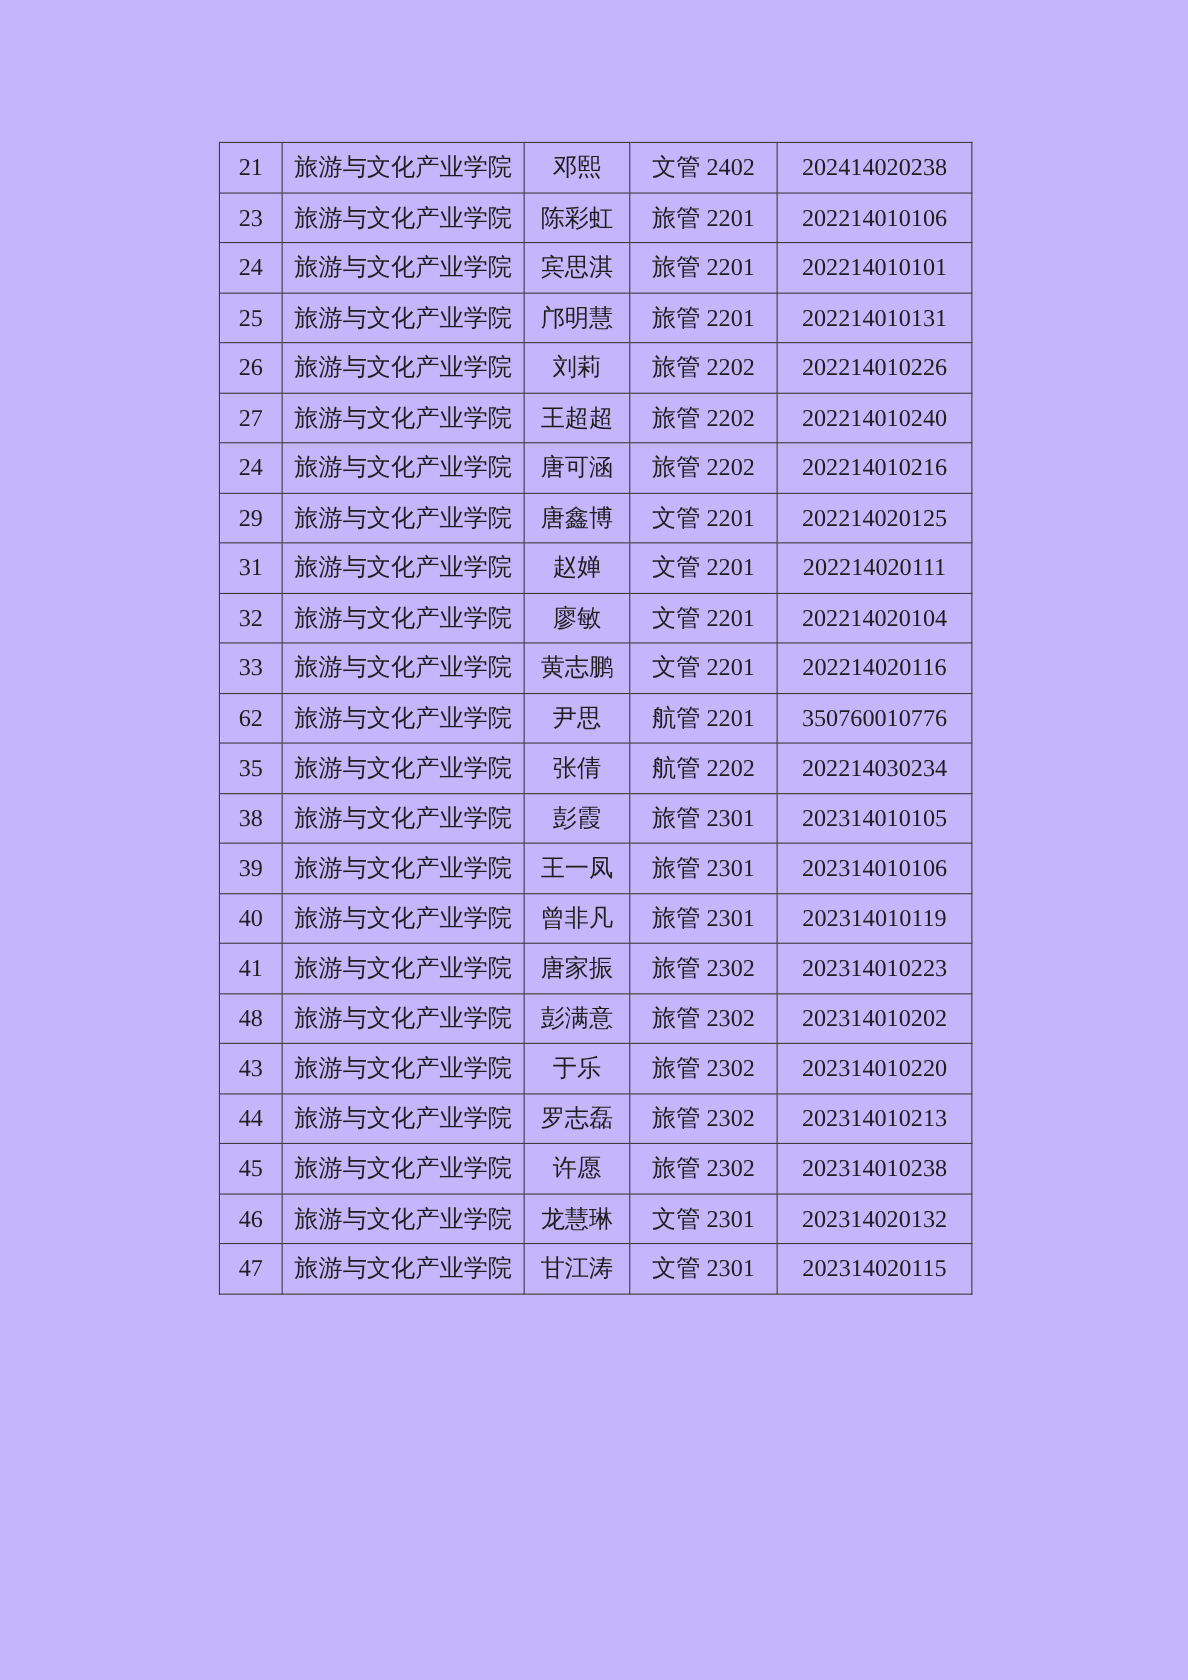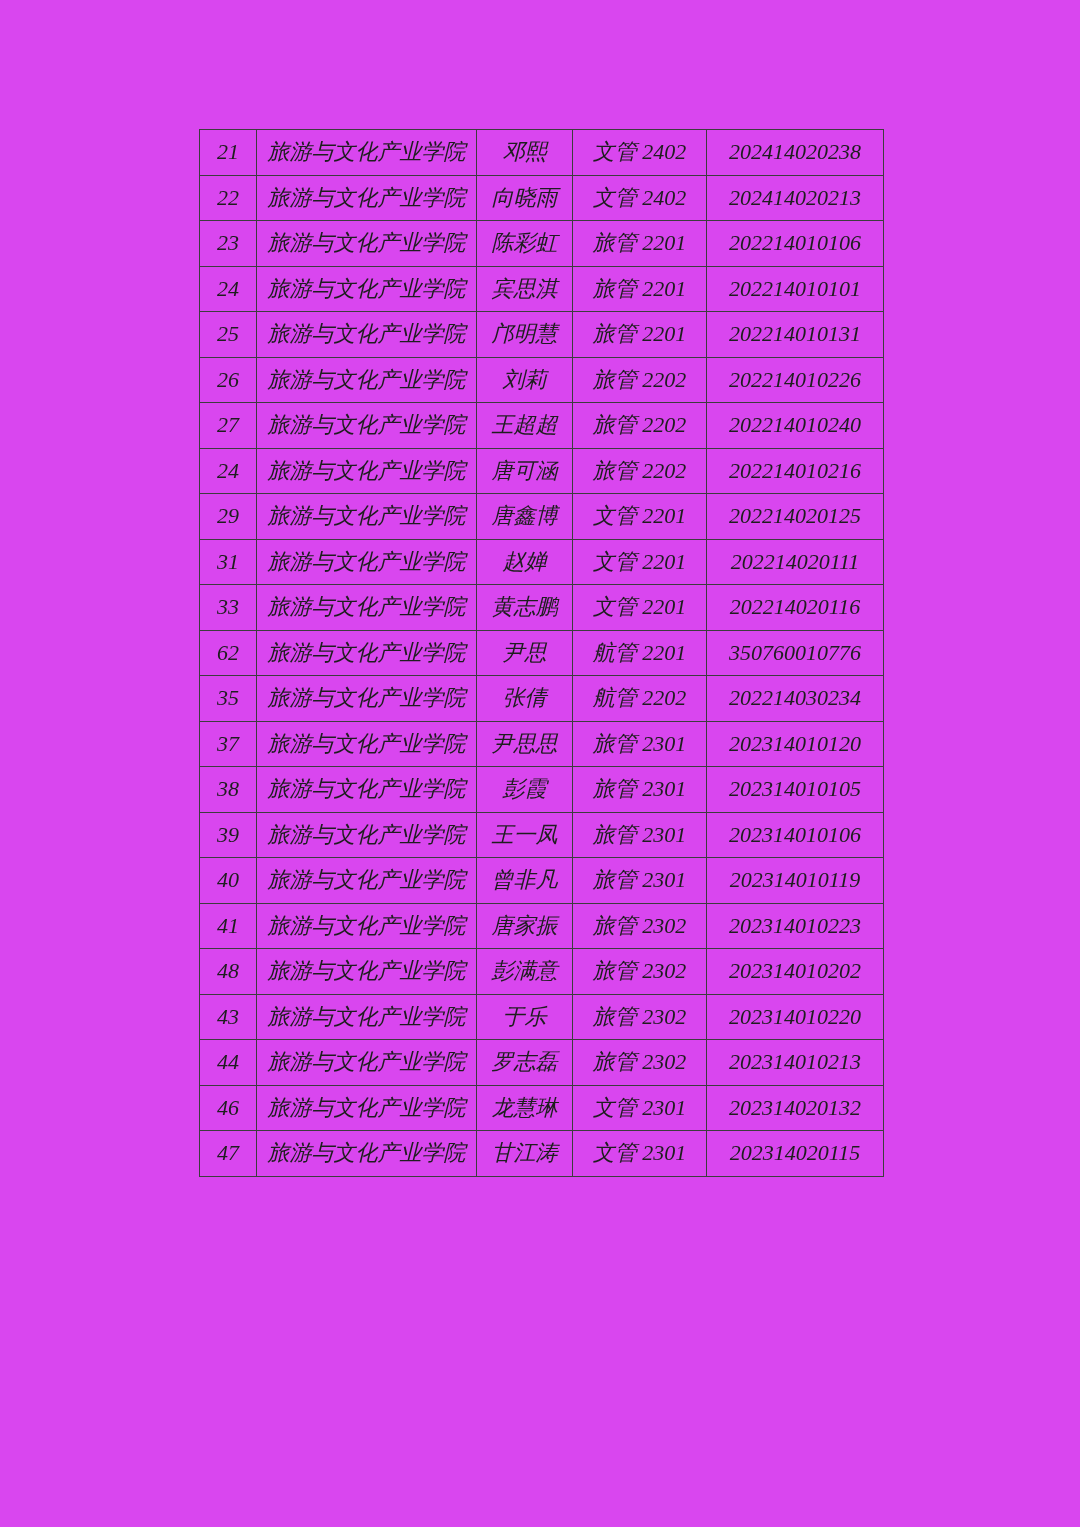--- a/index.html
+++ b/index.html
@@ -4,25 +4,24 @@
 <style>
   html, body {
     margin: 0;
     padding: 0;
     background: #ffffff;
   }
   .page {
     position: relative;
     width: 1080px;
     height: 1527px;
-    background: #d946ef;
+    background: #c4b5fd;
     font-family: "Liberation Serif", "DejaVu Serif", serif;
     color: #1e1e1e;
     overflow: hidden;
-    font-style: italic;
   }
   table.roster {
     position: absolute;
     left: 199px;
     top: 129px;
     border-collapse: collapse;
     table-layout: fixed;
     width: 684px;
   }
   table.roster td {
@@ -57,27 +56,20 @@
     </colgroup>
     <tbody>
   <tr>
     <td>21</td>
     <td>旅游与文化产业学院</td>
     <td>邓熙</td>
     <td>文管 2402</td>
     <td>202414020238</td>
   </tr>
 
-  <tr>
-    <td>22</td>
-    <td>旅游与文化产业学院</td>
-    <td>向晓雨</td>
-    <td>文管 2402</td>
-    <td>202414020213</td>
-  </tr>
 
   <tr>
     <td>23</td>
     <td>旅游与文化产业学院</td>
     <td>陈彩虹</td>
     <td>旅管 2201</td>
     <td>202214010106</td>
   </tr>
 
   <tr>
@@ -130,20 +122,27 @@
 
 
   <tr>
     <td>31</td>
     <td>旅游与文化产业学院</td>
     <td>赵婵</td>
     <td>文管 2201</td>
     <td>202214020111</td>
   </tr>
 
+  <tr>
+    <td>32</td>
+    <td>旅游与文化产业学院</td>
+    <td>廖敏</td>
+    <td>文管 2201</td>
+    <td>202214020104</td>
+  </tr>
 
   <tr>
     <td>33</td>
     <td>旅游与文化产业学院</td>
     <td>黄志鹏</td>
     <td>文管 2201</td>
     <td>202214020116</td>
   </tr>
 
   <tr>
@@ -156,27 +155,20 @@
 
   <tr>
     <td>35</td>
     <td>旅游与文化产业学院</td>
     <td>张倩</td>
     <td>航管 2202</td>
     <td>202214030234</td>
   </tr>
 
 
-  <tr>
-    <td>37</td>
-    <td>旅游与文化产业学院</td>
-    <td>尹思思</td>
-    <td>旅管 2301</td>
-    <td>202314010120</td>
-  </tr>
 
   <tr>
     <td>38</td>
     <td>旅游与文化产业学院</td>
     <td>彭霞</td>
     <td>旅管 2301</td>
     <td>202314010105</td>
   </tr>
 
   <tr>
@@ -220,20 +212,27 @@
   </tr>
 
   <tr>
     <td>44</td>
     <td>旅游与文化产业学院</td>
     <td>罗志磊</td>
     <td>旅管 2302</td>
     <td>202314010213</td>
   </tr>
 
+  <tr>
+    <td>45</td>
+    <td>旅游与文化产业学院</td>
+    <td>许愿</td>
+    <td>旅管 2302</td>
+    <td>202314010238</td>
+  </tr>
 
   <tr>
     <td>46</td>
     <td>旅游与文化产业学院</td>
     <td>龙慧琳</td>
     <td>文管 2301</td>
     <td>202314020132</td>
   </tr>
 
   <tr>

